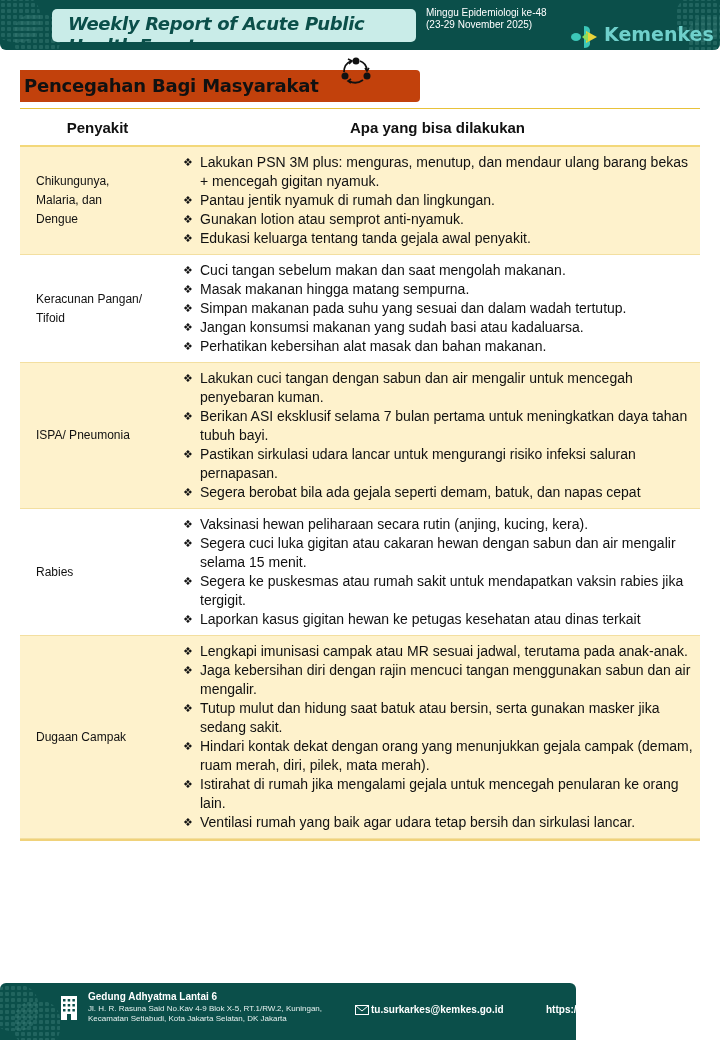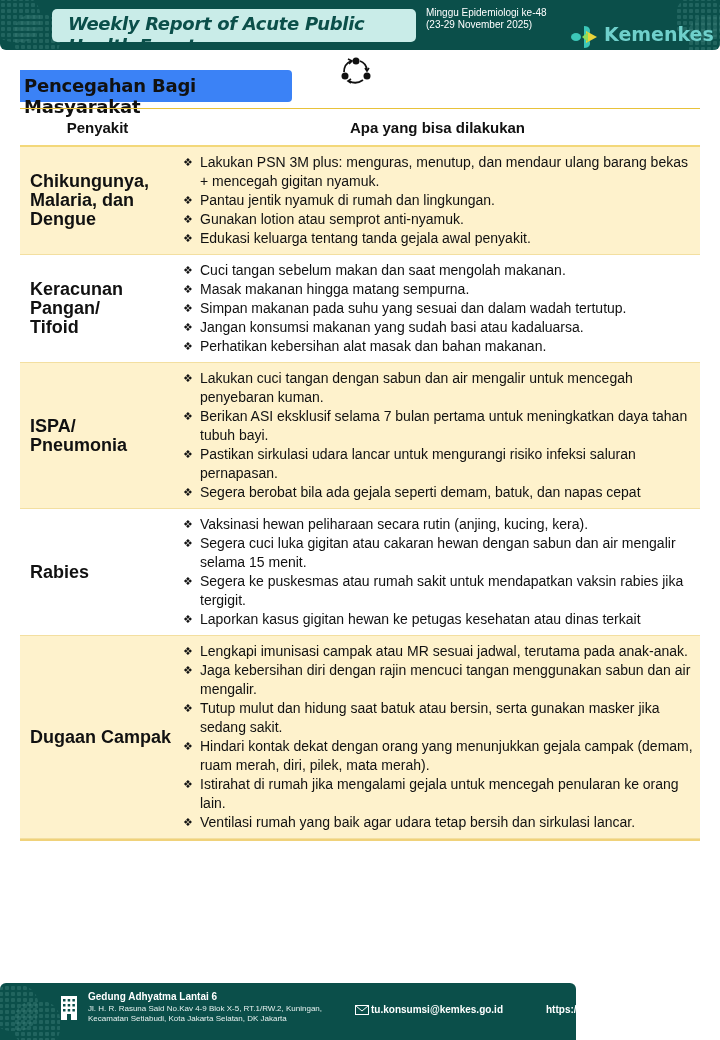--- a/index.html
+++ b/index.html
@@ -12,33 +12,33 @@
     background-image: radial-gradient(circle, #3c7f79 2px, transparent 2.5px);
     background-size: 6px 6px; border-radius: 40%; }
   .title-box { position: absolute; left: 52px; top: 9px; width: 364px; height: 33px; background: #c9ece8; border-radius: 5px; overflow: hidden; }
   .title-text { position: absolute; left: 16px; top: 4px; font-family: "DejaVu Sans", sans-serif; font-weight: bold; font-style: italic; font-size: 18px; line-height: 22px; color: #0b4f4a; letter-spacing: -0.3px; white-space: normal; width: 340px; }
   .week-info { position: absolute; left: 426px; top: 7px; color: #ffffff; font-size: 10px; line-height: 12px; }
   .logo { position: absolute; left: 570px; top: 23px; display: flex; align-items: flex-start; }
   .logo-mark { width: 30px; height: 28px; position: relative; }
   .logo-name { color: #6fd0cb; font-weight: bold; font-size: 19px; margin-left: 4px; font-family: "DejaVu Sans", sans-serif; }
 
   
-  .section-title { position: absolute; left: 20px; top: 70px; width: 272px; height: 32px; background: #3b82f6; border-radius: 0 4px 4px 0; }
+  .section-title { position: absolute; left: 20px; top: 70px; width: 400px; height: 32px; background: #c2410c; border-radius: 0 4px 4px 0; }
   .section-title span { position: absolute; left: 4px; top: 5px; font-family: "DejaVu Sans", sans-serif; font-weight: bold; font-size: 18px; color: #111; letter-spacing: -0.2px; }
   .cycle-icon { position: absolute; left: 336px; top: 52px; width: 40px; height: 40px; }
 
   
   .table { position: absolute; left: 20px; top: 108px; width: 680px; border-top: 1.5px solid #e8c23a; }
   .thead { display: flex; height: 38px; align-items: center; border-bottom: 2px solid #f3d87a; }
   .th { font-weight: bold; font-size: 15px; color: #111; }
   .th-col1 { width: 155px; text-align: center; }
   .th-col2 { flex: 1; text-align: center; }
   .row { display: flex; border-bottom: 1px solid #f3dfa0; }
   .row.shaded { background: #fef2cc; }
-  .col1 { width: 155px; padding-left: 10px; display: flex; align-items: center; font-weight: bold; font-size: 18px; line-height: 19px; color: #111; }
+  .col1 { width: 155px; padding-left: 16px; display: flex; align-items: center; font-weight: normal; font-size: 12px; line-height: 19px; color: #111; }
   .col2 { flex: 1; padding: 6px 4px 6px 8px; }
   .bullet { display: flex; font-size: 14px; line-height: 19px; color: #111; }
   .bullet .mark { width: 17px; flex-shrink: 0; font-size: 11px; line-height: 19px; }
   .table-end { height: 2px; background: #f0d27a; }
 
   
   .footer { position: absolute; left: 0; top: 983px; width: 576px; height: 57px; background: #0b4f4a; border-radius: 6px 6px 0 0; overflow: hidden; color: #fff; }
   .building-icon { position: absolute; left: 60px; top: 12px; width: 18px; height: 26px; }
   .addr-title { position: absolute; left: 88px; top: 8px; font-size: 10px; font-weight: bold; }
   .addr-body { position: absolute; left: 88px; top: 21px; width: 250px; font-size: 8px; line-height: 10px; color: #e6f1ef; }
@@ -243,16 +243,16 @@
     </g>
   </svg>
   <div class="addr-title">Gedung Adhyatma Lantai 6</div>
   <div class="addr-body">Jl. H. R. Rasuna Said No.Kav 4-9 Blok X-5, RT.1/RW.2, Kuningan, Kecamatan Setiabudi, Kota Jakarta Selatan, DK Jakarta</div>
 
   <div class="email">
     <svg class="mail-icon" viewBox="0 0 14 10">
       <rect x="0.5" y="0.5" width="13" height="9" fill="none" stroke="#fff" stroke-width="1"></rect>
       <path d="M0.5 0.5 L7 6 L13.5 0.5" fill="none" stroke="#fff" stroke-width="1"></path>
     </svg>
-    <span>tu.konsumsi@kemkes.go.id</span>
+    <span>tu.surkarkes@kemkes.go.id</span>
   </div>
   <div class="url">https://surkarkes.kemkes.go.id/</div>
 </div>
 
 </body></html>

